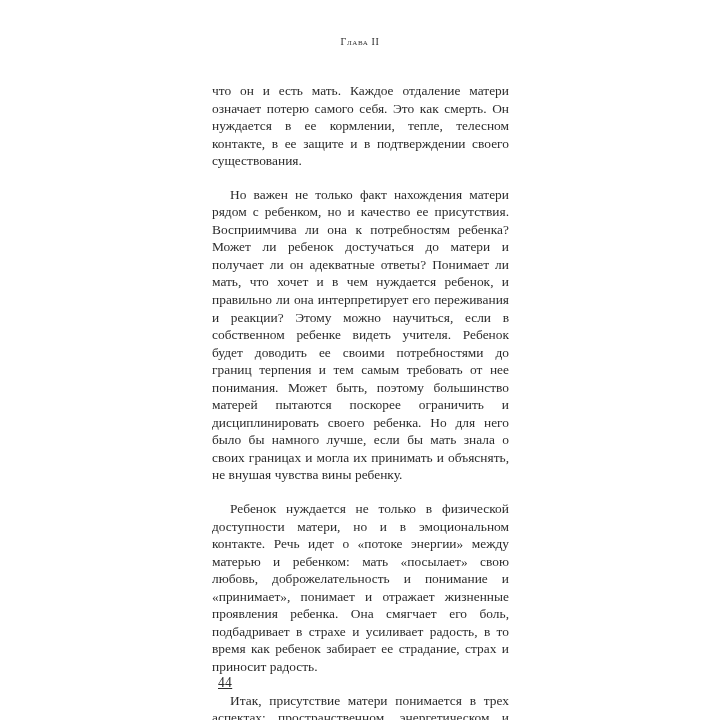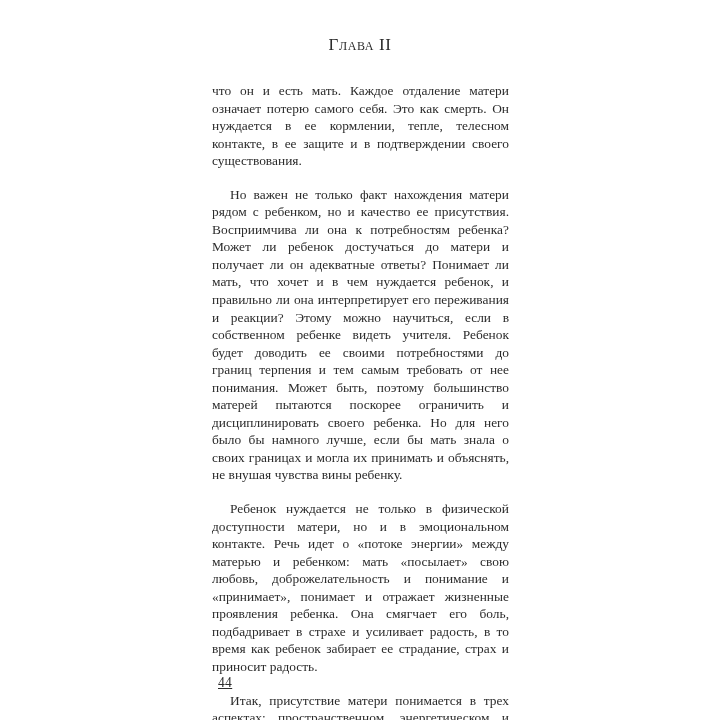--- a/index.html
+++ b/index.html
@@ -24,21 +24,21 @@
     box-sizing: border-box;
   }
 
   
   .running-head {
     position: absolute;
     top: 36px;
     left: 196px;
     width: 328px;
     text-align: center;
-    font-size: 17px;
+    font-size: 10px;
     line-height: 1.1;
     letter-spacing: 0.6px;
     color: #2b2b2b;
     font-variant: small-caps;
     text-transform: none;
     white-space: nowrap;
   }
 
   
   .text-block {

